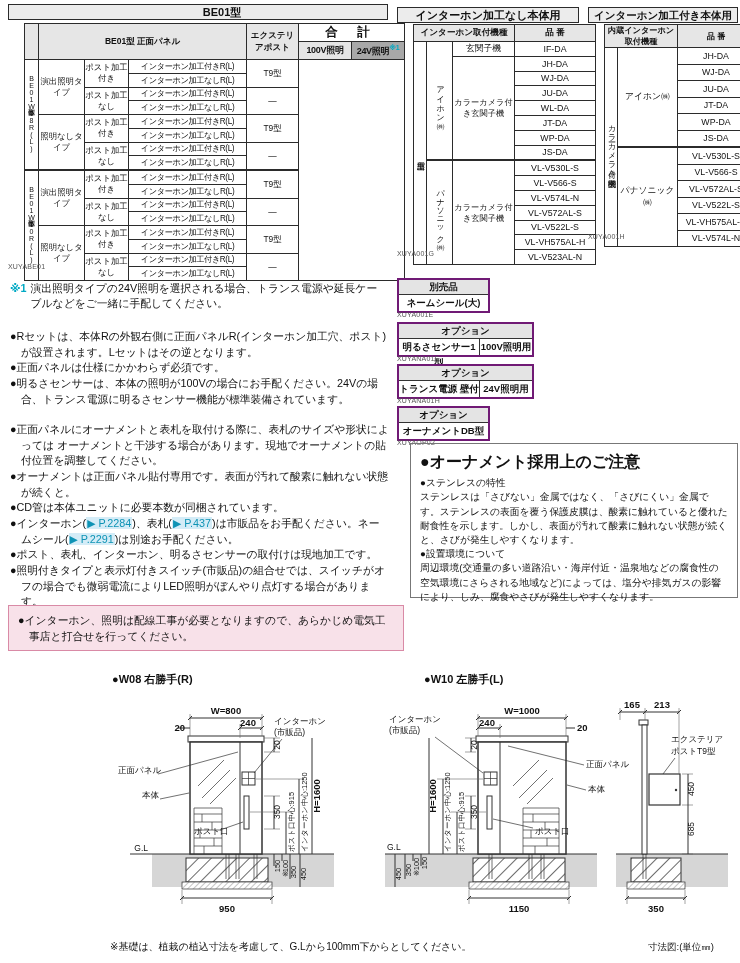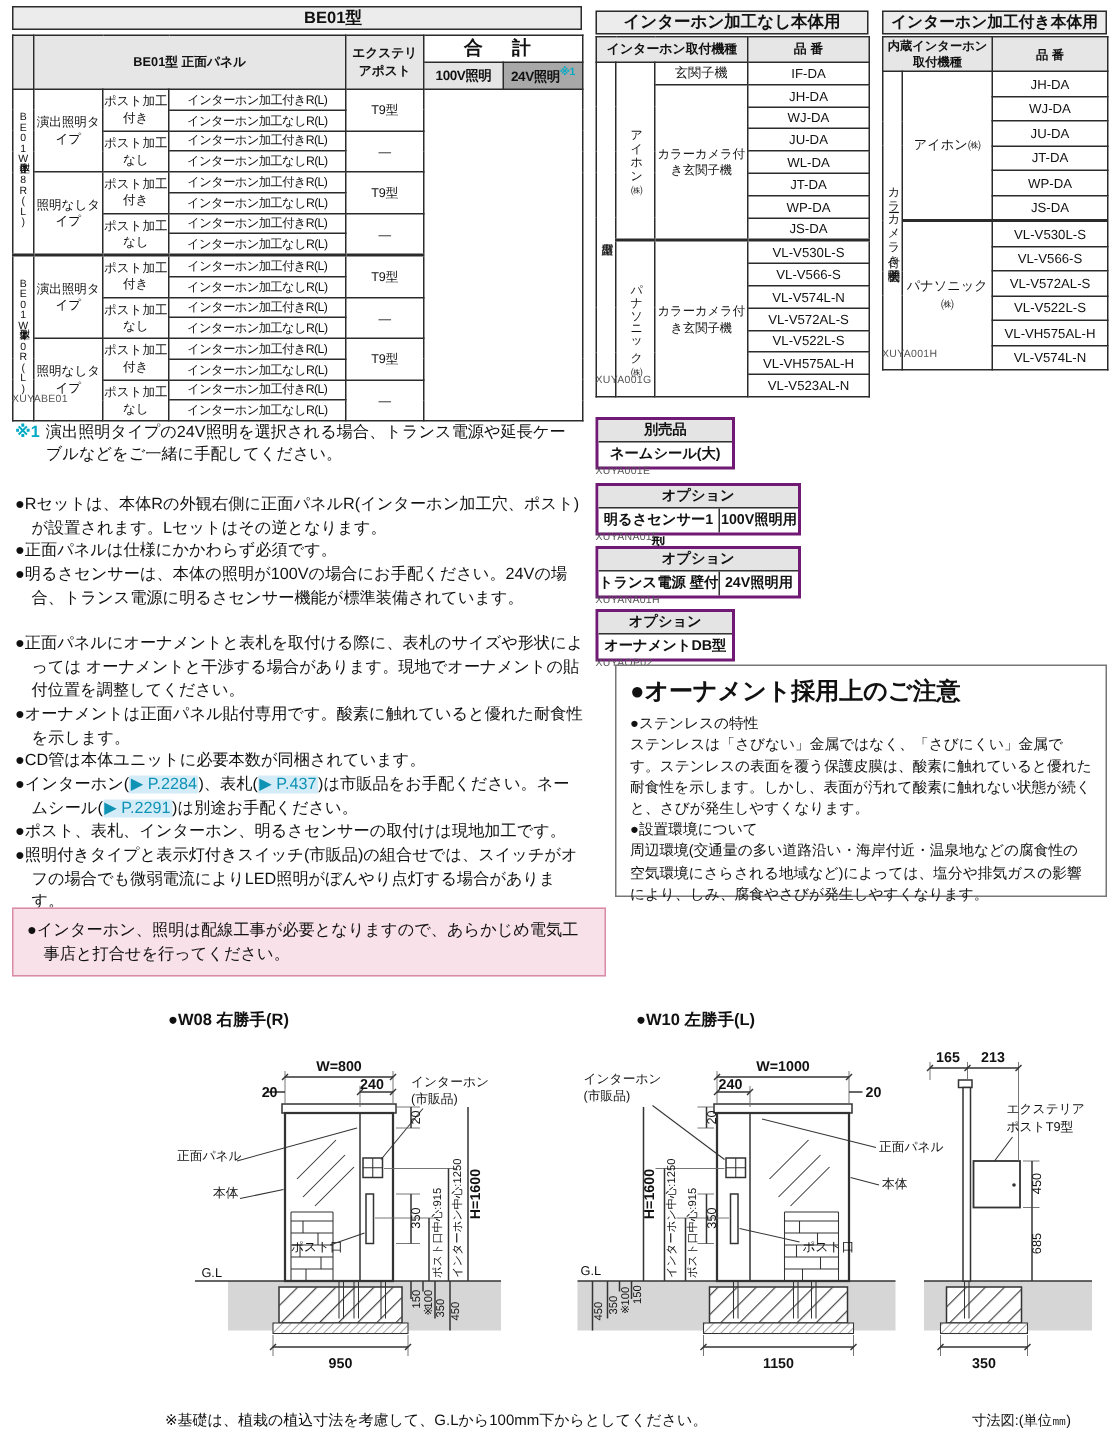--- a/index.html
+++ b/index.html
@@ -1,20 +1,20 @@
 <!DOCTYPE html>
 <html><head>
 <meta charset="utf-8">
 <style>
   html,body{margin:0;padding:0;background:#fff;}
   #page{position:relative;width:740px;height:963px;background:#fff;overflow:hidden;
         font-family:"Liberation Sans","DejaVu Sans",sans-serif;color:#111;}
   .bar{position:absolute;border:1px solid #2b2b2b;background:#ececec;font-weight:bold;
        text-align:center;font-size:11px;line-height:15px;height:16px;box-sizing:border-box;}
-  .tb{position:absolute;}
+  .tb{position:absolute;margin-left:16px;}
   .tb table{border-collapse:collapse;table-layout:fixed;border:1.5px solid #222;}
   .tb th,.tb td{border:1px solid #2b2b2b;padding:0;text-align:center;vertical-align:middle;overflow:hidden;}
   .mt th{background:#e6e6e6;font-size:8.5px;font-weight:bold;height:17px;}
   .mt td{height:12.75px;font-size:8.4px;background:#fff;}
   .mt .ic{font-size:8.2px;letter-spacing:-0.4px;}
   .mt .total{background:#fff;font-size:12.5px;letter-spacing:8px;}
   .mt .wh{background:#e5e5e5;font-size:9px;letter-spacing:-0.3px;}
   .mt .v24{background:#a8a8a8;font-size:9px;letter-spacing:-0.3px;}
   .mt .empty{background:#fff;}
   .teal{color:#00a9c4;}
@@ -168,21 +168,21 @@
   <div class="fn" style="left:10px;top:281px;width:378px;">
     <span class="mk">※1</span><span class="bd">演出照明タイプの24V照明を選択される場合、トランス電源や延長ケーブルなどをご一緒に手配してください。</span>
   </div>
 
   <div class="notes" style="left:10px;top:329px;width:380px;">
     <p>●Rセットは、本体Rの外観右側に正面パネルR(インターホン加工穴、ポスト)が設置されます。Lセットはその逆となります。</p>
     <p>●正面パネルは仕様にかかわらず必須です。</p>
     <p>●明るさセンサーは、本体の照明が100Vの場合にお手配ください。24Vの場合、トランス電源に明るさセンサー機能が標準装備されています。</p>
     <div class="gap"></div>
     <p>●正面パネルにオーナメントと表札を取付ける際に、表札のサイズや形状によっては オーナメントと干渉する場合があります。現地でオーナメントの貼付位置を調整してください。</p>
-    <p>●オーナメントは正面パネル貼付専用です。酸素に触れていると優れた耐食性を示します。</p>
+    <p>●オーナメントは正面パネル貼付専用です。表面が汚れて酸素に触れない状態が続くと。</p>
     <p>●CD管は本体ユニットに必要本数が同梱されています。</p>
     <p><span>●インターホン(</span><span class="ref">▶ P.2284</span><span>)、表札(</span><span class="ref">▶ P.437</span><span>)は市販品をお手配ください。ネームシール(</span><span class="ref">▶ P.2291</span><span>)は別途お手配ください。</span></p>
     <p>●ポスト、表札、インターホン、明るさセンサーの取付けは現地加工です。</p>
     <p>●照明付きタイプと表示灯付きスイッチ(市販品)の組合せでは、スイッチがオフの場合でも微弱電流によりLED照明がぼんやり点灯する場合があります。</p>
   </div>
 
   <div class="pink" style="left:8px;top:605px;width:396px;">
     <p>●インターホン、照明は配線工事が必要となりますので、あらかじめ電気工事店と打合せを行ってください。</p>
   </div>
 

